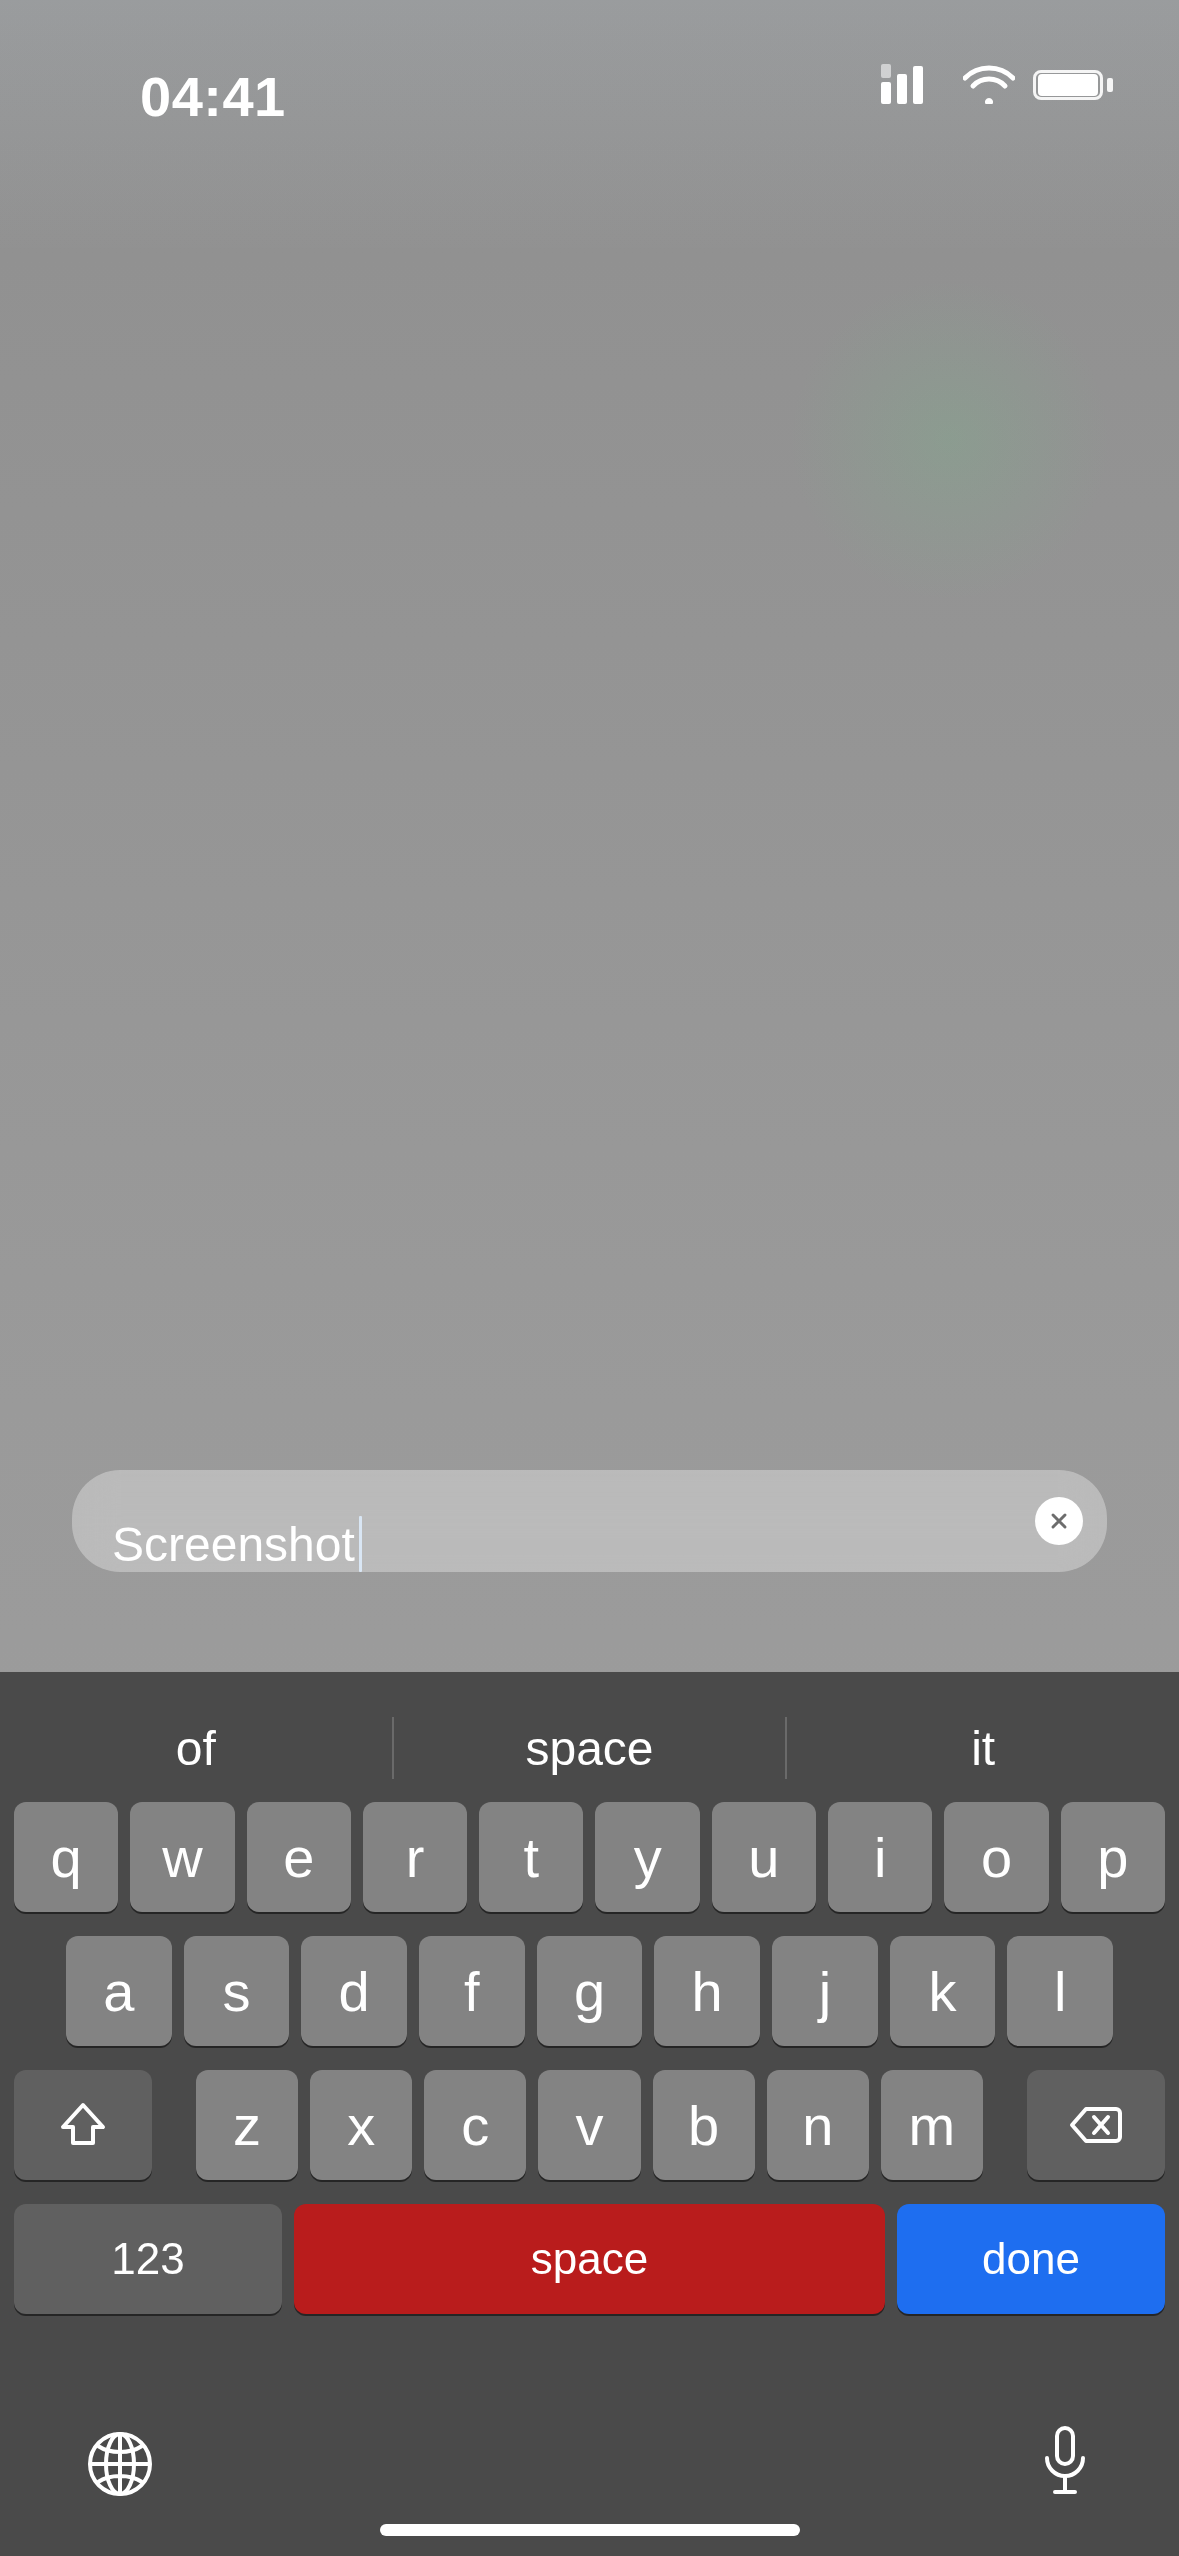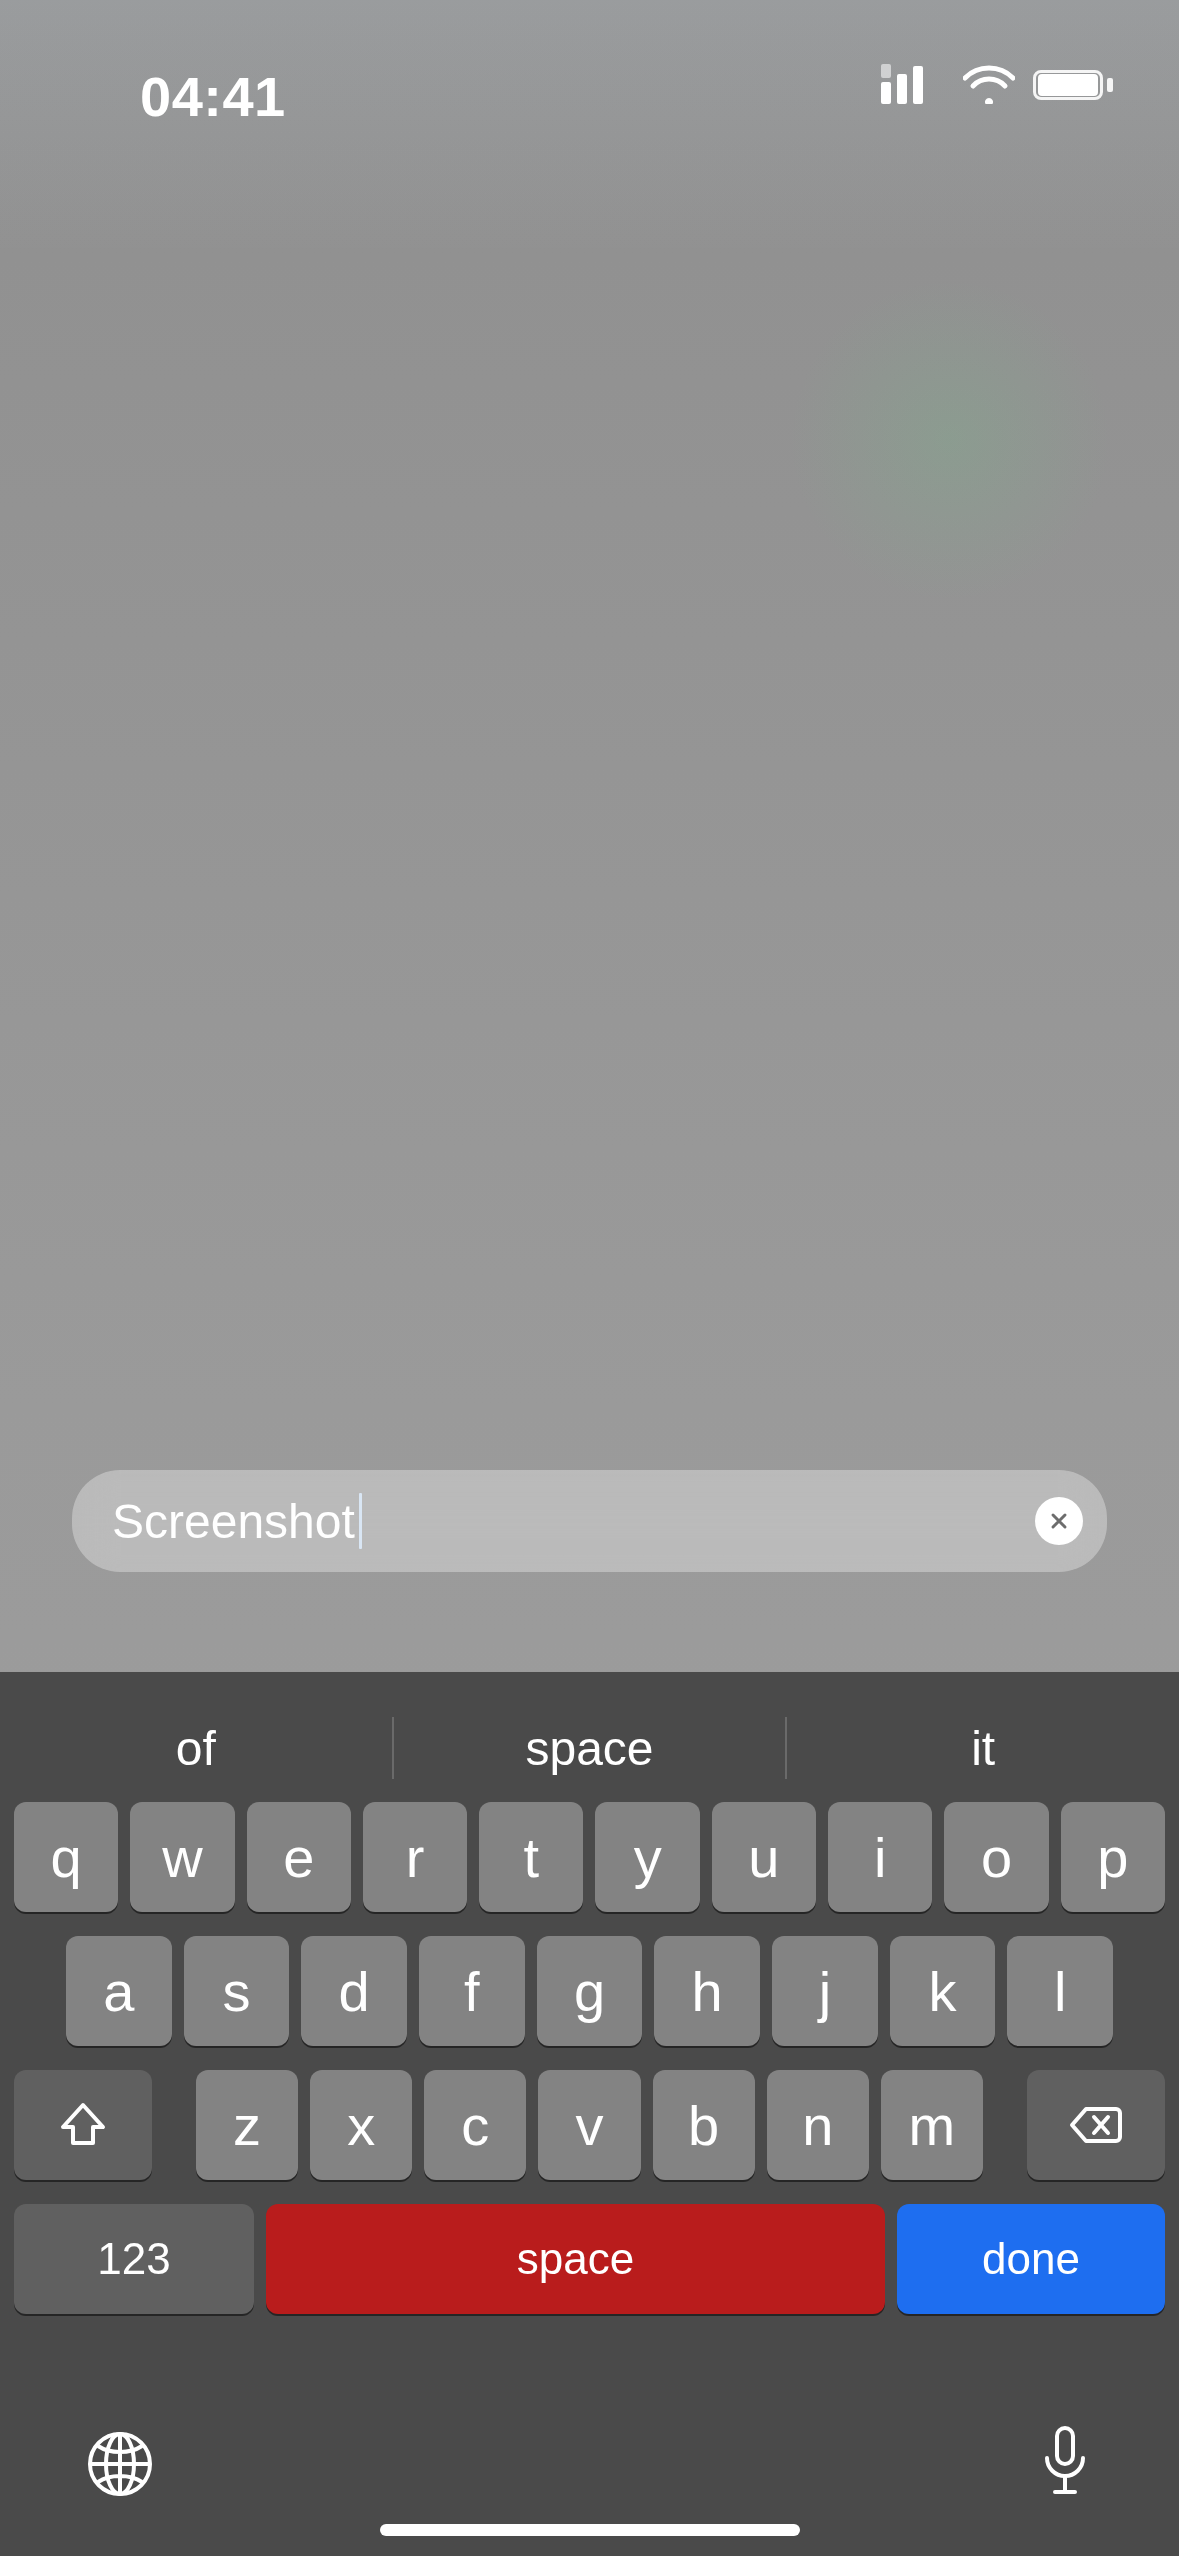--- a/index.html
+++ b/index.html
@@ -41,21 +41,21 @@
     .battery-cap { position: absolute; left: 74px; top: 14px; width: 6px; height: 14px; background: rgba(255,255,255,0.9); border-radius: 2px; }
 
     
     .search-pill {
       position: absolute; left: 72px; right: 72px; top: 1470px; height: 102px;
       background: rgba(255,255,255,0.32);
       border-radius: 48px;
       display: flex; align-items: center; padding: 0 24px 0 40px;
       backdrop-filter: blur(20px);
     }
-    .search-text-wrap { position: relative; flex: 1; display: flex; align-items: center; height: 100%; }
+    .search-text-wrap { position: relative; flex: 1; display: flex; align-items: flex-end; height: 100%; }
     .search-text { color: #fff; font-size: 48px; font-weight: 400; white-space: pre; }
     .caret { width: 3px; height: 56px; background: #d9e6f4; margin-left: 4px; border-radius: 1px; animation: blink 1.1s step-end infinite; }
     @keyframes blink { 50% { opacity: 0; } }
     .clear-btn { width: 48px; height: 48px; border-radius: 24px; background: #fff; display: flex; align-items: center; justify-content: center; }
     .clear-btn svg { width: 20px; height: 20px; display: block; }
 
     
     .kb-panel { position: absolute; left: 0; right: 0; top: 1672px; bottom: 0; background: #4a4a4a; }
 
     
@@ -74,21 +74,21 @@
     .row2 .key.letter { flex: 1; }
     .row3 { }
     .key.func { background: #606060; }
     .key.shift { width: 138px; }
     .key.del { width: 138px; }
     .row3 .spacer { width: 20px; }
     .key.letter.row3k { flex: 1; }
 
     
     .row4 { }
-    .key.num { width: 240px; font-size: 44px; font-weight: 400; }
+    .key.num { width: 268px; font-size: 44px; font-weight: 400; }
     .key.space { flex: 1; font-size: 44px; font-weight: 400; background: #b91c1c; }
     .key.done { width: 268px; font-size: 44px; font-weight: 500; background: #1e6ef0; }
 
     
     .bottom-bar { position: absolute; left: 0; right: 0; bottom: 0; height: 170px; }
     .globe-btn { position: absolute; left: 84px; bottom: 56px; width: 72px; height: 72px; color: #fff; }
     .mic-btn { position: absolute; right: 84px; bottom: 56px; width: 60px; height: 76px; color: #fff; }
     .home-indicator { position: absolute; left: 50%; transform: translateX(-50%); bottom: 20px; width: 420px; height: 12px; background: #fff; border-radius: 6px; }
 
     

